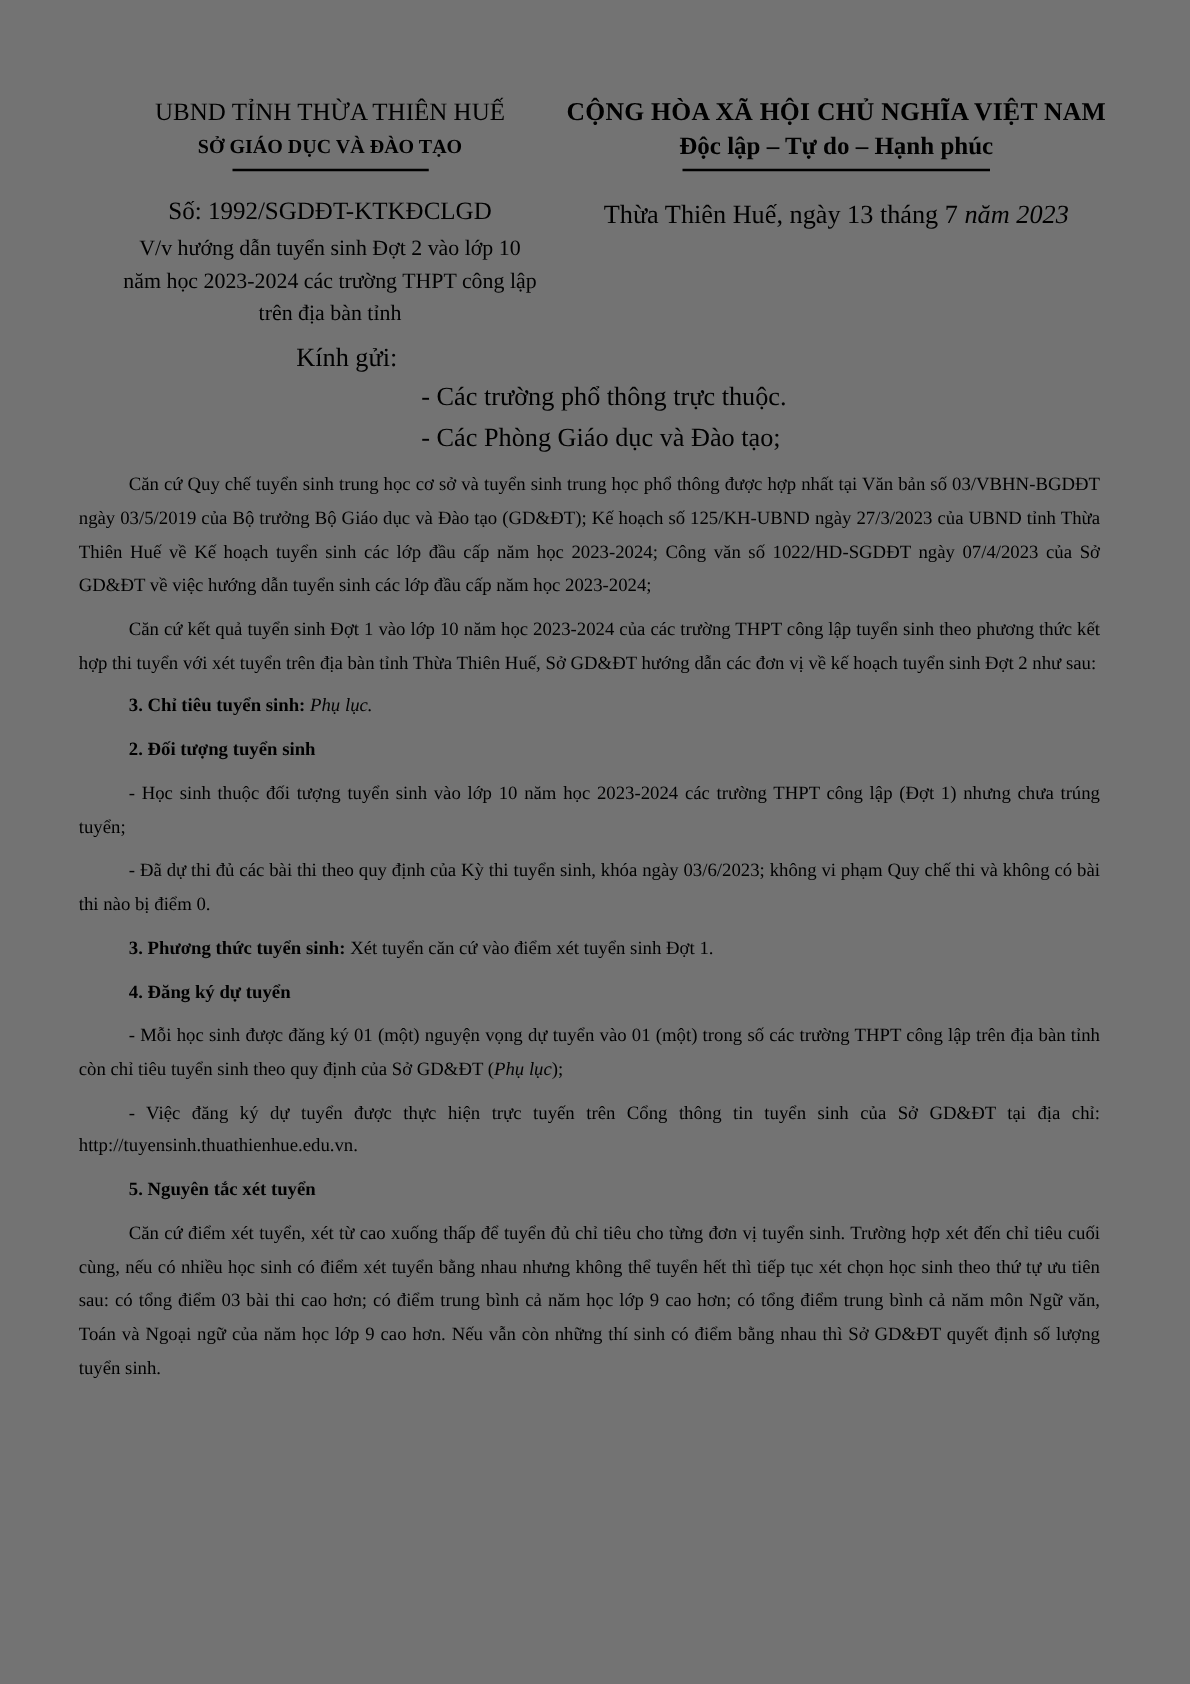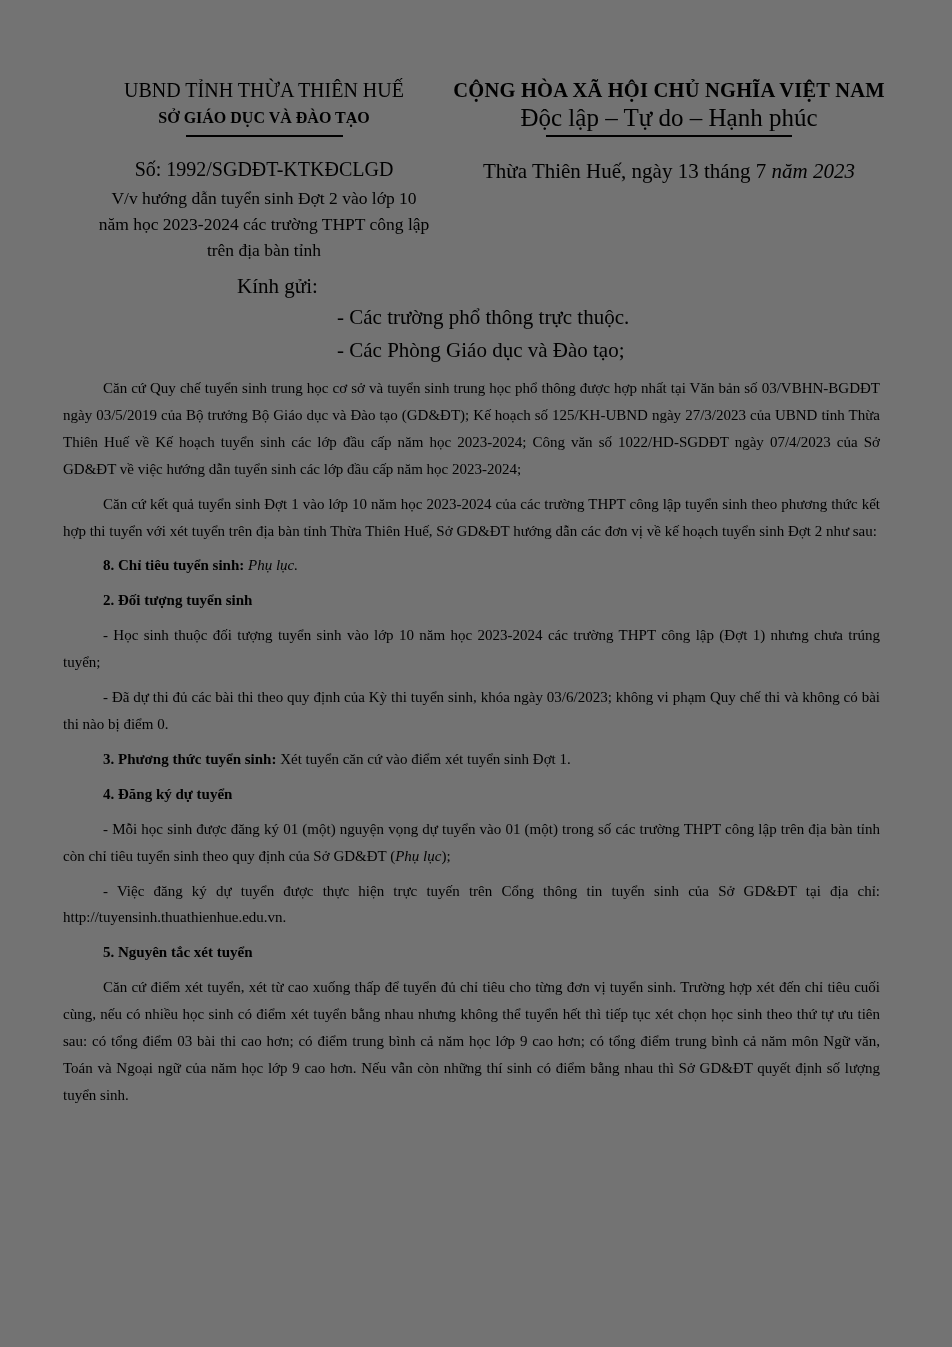--- a/index.html
+++ b/index.html
@@ -28,21 +28,21 @@
     flex: 0 0 auto;
   }
   .col-right {
     width: 462px;
     text-align: center;
     flex: 0 0 auto;
   }
   .org1 { font-size: 20px; line-height: 28px; }
   .org2 { font-size: 16px; font-weight: bold; line-height: 28px; }
   .nat1 { font-size: 20.5px; font-weight: bold; line-height: 28px; letter-spacing: 0.2px; }
-  .nat2 { font-size: 25px; font-weight: normal; line-height: 27px; }
+  .nat2 { font-size: 20px; font-weight: bold; line-height: 27px; }
   .rule { border-top: 2px solid #000; height: 0; }
   .rule-left  { width: 157px; margin: 3px auto 0 auto; }
   .rule-right { width: 246px; margin: 4px auto 0 auto; }
   .doc-no { font-size: 20px; line-height: 26px; margin-top: 19px; }
   .subject {
     font-size: 17.5px;
     line-height: 26px;
     max-width: 332px;
     margin: 3px auto 0 auto;
   }
@@ -103,21 +103,21 @@
 
     <div class="recipients">
       <div>- Các trường phổ thông trực thuộc.</div>
       <div>- Các Phòng Giáo dục và Đào tạo;</div>
     </div>
 
     <p class="para">Căn cứ Quy chế tuyển sinh trung học cơ sở và tuyển sinh trung học phổ thông được hợp nhất tại Văn bản số 03/VBHN-BGDĐT ngày 03/5/2019 của Bộ trưởng Bộ Giáo dục và Đào tạo (GD&amp;ĐT); Kế hoạch số 125/KH-UBND ngày 27/3/2023 của UBND tỉnh Thừa Thiên Huế về Kế hoạch tuyển sinh các lớp đầu cấp năm học 2023-2024; Công văn số 1022/HD-SGDĐT ngày 07/4/2023 của Sở GD&amp;ĐT về việc hướng dẫn tuyển sinh các lớp đầu cấp năm học 2023-2024;</p>
 
     <p class="para">Căn cứ kết quả tuyển sinh Đợt 1 vào lớp 10 năm học 2023-2024 của các trường THPT công lập tuyển sinh theo phương thức kết hợp thi tuyển với xét tuyển trên địa bàn tỉnh Thừa Thiên Huế, Sở GD&amp;ĐT hướng dẫn các đơn vị về kế hoạch tuyển sinh Đợt 2 như sau:</p>
 
-    <p class="para"><span class="b">8. Chỉ tiêu tuyển sinh:</span> <span class="it">Phụ lục.</span></p>
+    <p class="para"><span class="b">3. Chỉ tiêu tuyển sinh:</span> <span class="it">Phụ lục.</span></p>
 
     <p class="para"><span class="b">2. Đối tượng tuyển sinh</span></p>
 
     <p class="para">- Học sinh thuộc đối tượng tuyển sinh vào lớp 10 năm học 2023-2024 các trường THPT công lập (Đợt 1) nhưng chưa trúng tuyển;</p>
 
     <p class="para">- Đã dự thi đủ các bài thi theo quy định của Kỳ thi tuyển sinh, khóa ngày 03/6/2023; không vi phạm Quy chế thi và không có bài thi nào bị điểm 0.</p>
 
     <p class="para"><span class="b">3. Phương thức tuyển sinh:</span> <span>Xét tuyển căn cứ vào điểm xét tuyển sinh Đợt 1.</span></p>
 
     <p class="para"><span class="b">4. Đăng ký dự tuyển</span></p>

